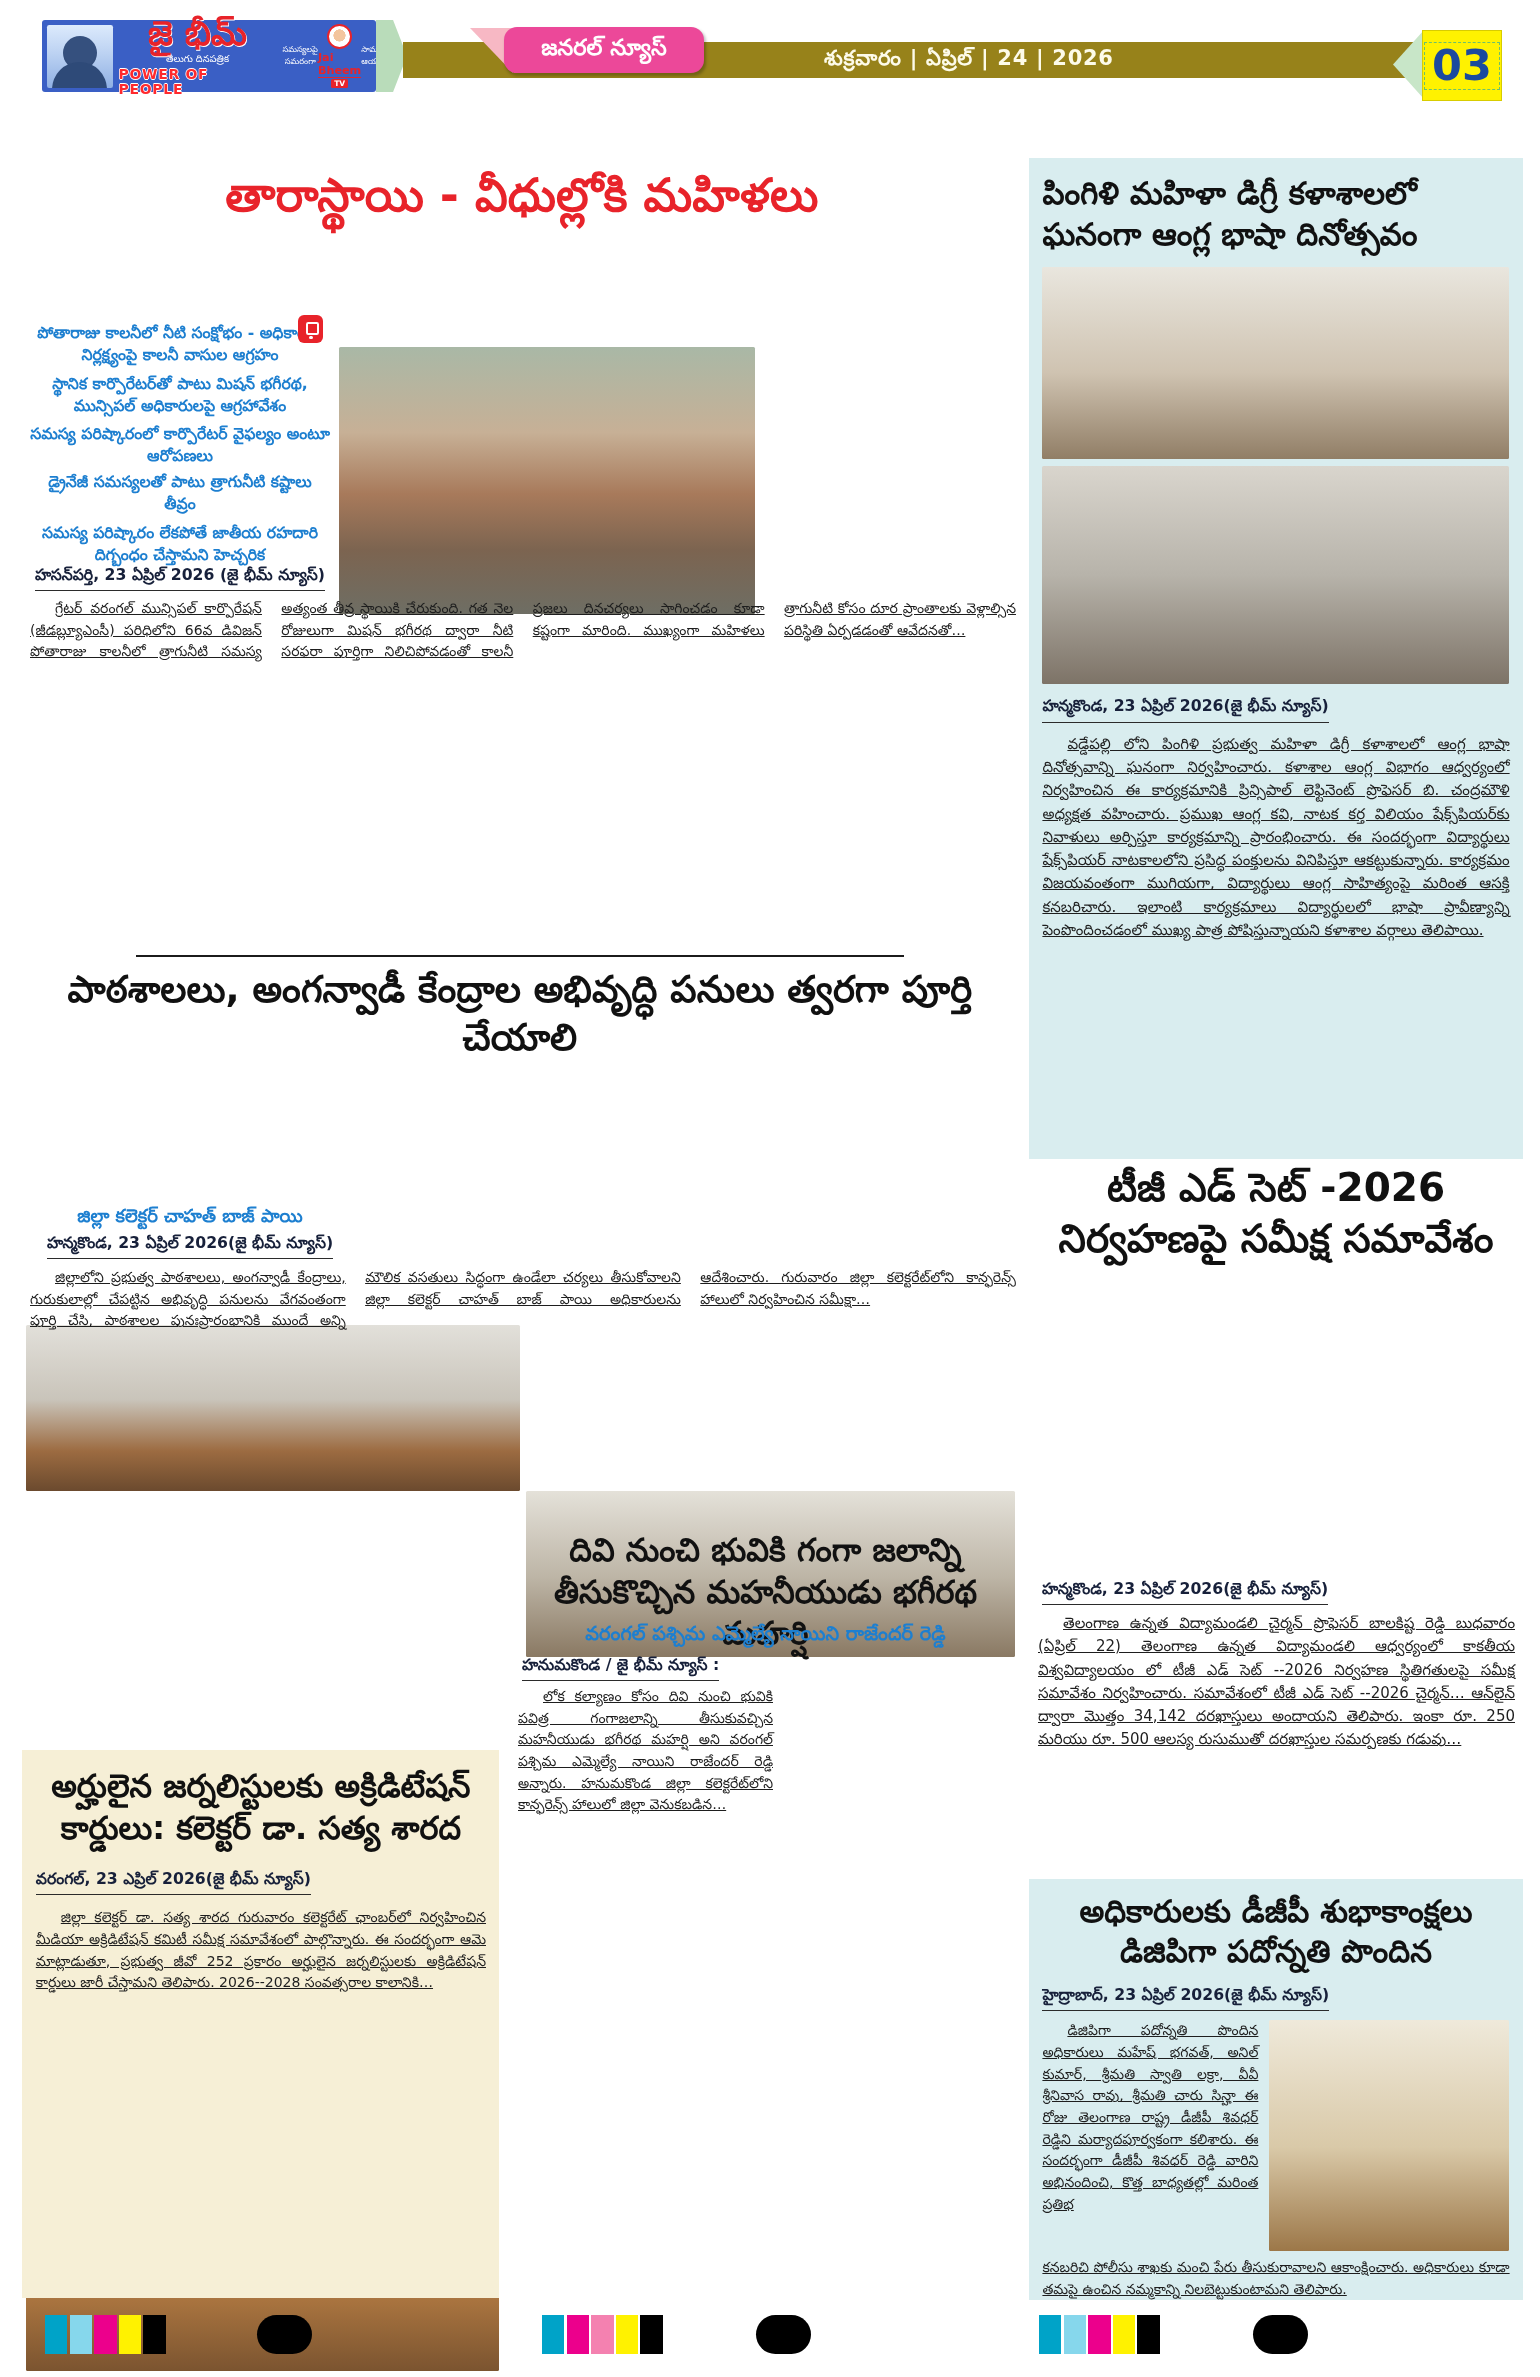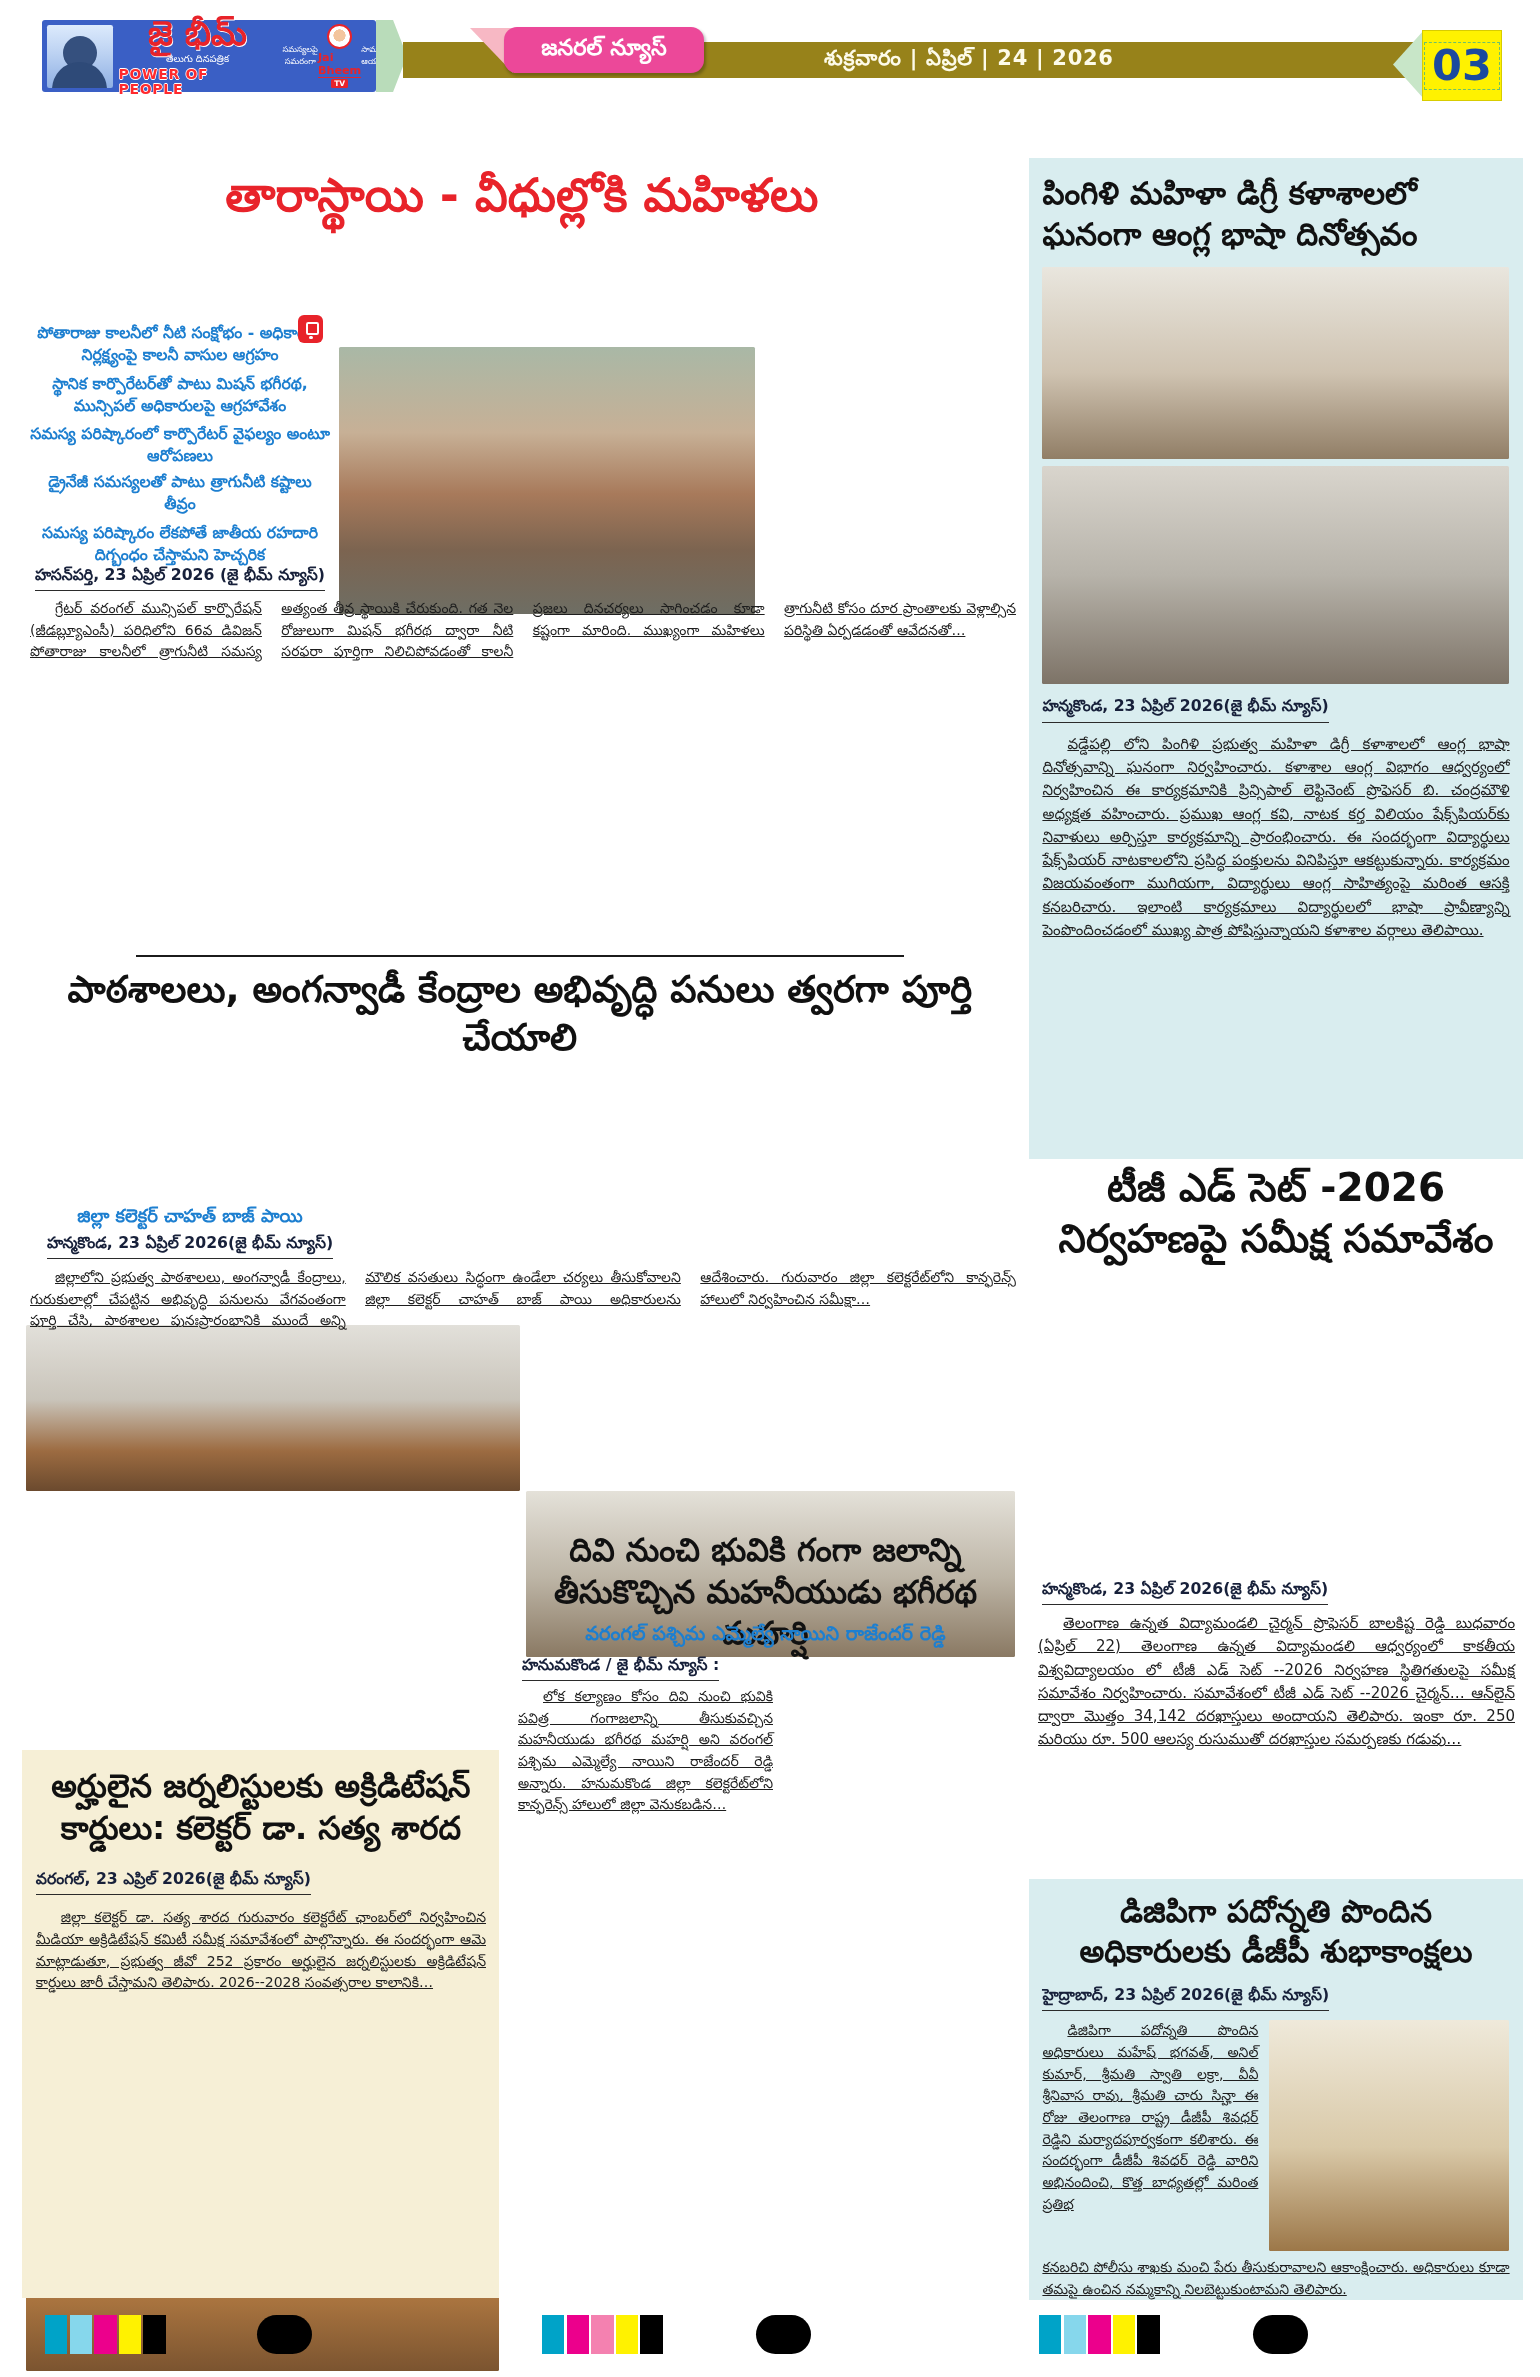--- a/index.html
+++ b/index.html
@@ -184,22 +184,22 @@
     <span style="display:block">నిర్వహణపై సమీక్ష సమావేశం</span>
   </div>
 
   <div class="abs dateline" style="left:1042px;top:1579px;">
     <span>హన్మకొండ, 23 ఏప్రిల్ 2026(జై భీమ్ న్యూస్)</span>
   </div>
   <div class="abs body-text" style="left:1038px;top:1612px;width:477px;height:261px;font-size:15px;">తెలంగాణ ఉన్నత విద్యామండలి చైర్మన్ ప్రొఫెసర్ బాలకిష్ట రెడ్డి బుధవారం (ఏప్రిల్ 22) తెలంగాణ ఉన్నత విద్యామండలి ఆధ్వర్యంలో కాకతీయ విశ్వవిద్యాలయం లో టీజీ ఎడ్ సెట్ --2026 నిర్వహణ స్థితిగతులపై సమీక్ష సమావేశం నిర్వహించారు. సమావేశంలో టీజీ ఎడ్ సెట్ --2026 చైర్మన్… ఆన్‌లైన్ ద్వారా మొత్తం 34,142 దరఖాస్తులు అందాయని తెలిపారు. ఇంకా రూ. 250 మరియు రూ. 500 ఆలస్య రుసుముతో దరఖాస్తుల సమర్పణకు గడువు…</div>
 
   <div class="abs lightblue" style="left:1029px;top:1879px;width:494px;height:421px;box-sizing:border-box;padding:12px 13.4px;">
     <div class="headline-black" style="font-size:31px;">
+      <span style="display:block">అధికారులకు డీజీపీ శుభాకాంక్షలు</span>
       <span style="display:block">డిజిపిగా పదోన్నతి పొందిన</span>
-      <span style="display:block">అధికారులకు డీజీపీ శుభాకాంక్షలు</span>
     </div>
     <div class="dateline" style="margin-top:13.4px;">
       <span>హైద్రాబాద్, 23 ఏప్రిల్ 2026(జై భీమ్ న్యూస్)</span>
     </div>
     <div style="display:flex;gap:10.4px;margin-top:9px;">
       <div class="body-text" style="width:216px;">డిజిపిగా పదోన్నతి పొందిన అధికారులు మహేష్ భగవత్, అనిల్ కుమార్, శ్రీమతి స్వాతి లక్రా, వీవీ శ్రీనివాస రావు, శ్రీమతి చారు సిన్హా ఈ రోజు తెలంగాణ రాష్ట్ర డీజీపీ శివధర్ రెడ్డిని మర్యాదపూర్వకంగా కలిశారు. ఈ సందర్భంగా డీజీపీ శివధర్ రెడ్డి వారిని అభినందించి, కొత్త బాధ్యతల్లో మరింత ప్రతిభ</div>
       <div class="ph ph-police" style="width:240px;height:231px;flex:none;"></div>
     </div>
     <div class="body-text" style="margin-top:6px;text-indent:0;">కనబరిచి పోలీసు శాఖకు మంచి పేరు తీసుకురావాలని ఆకాంక్షించారు. అధికారులు కూడా తమపై ఉంచిన నమ్మకాన్ని నిలబెట్టుకుంటామని తెలిపారు.</div>
   </div>

